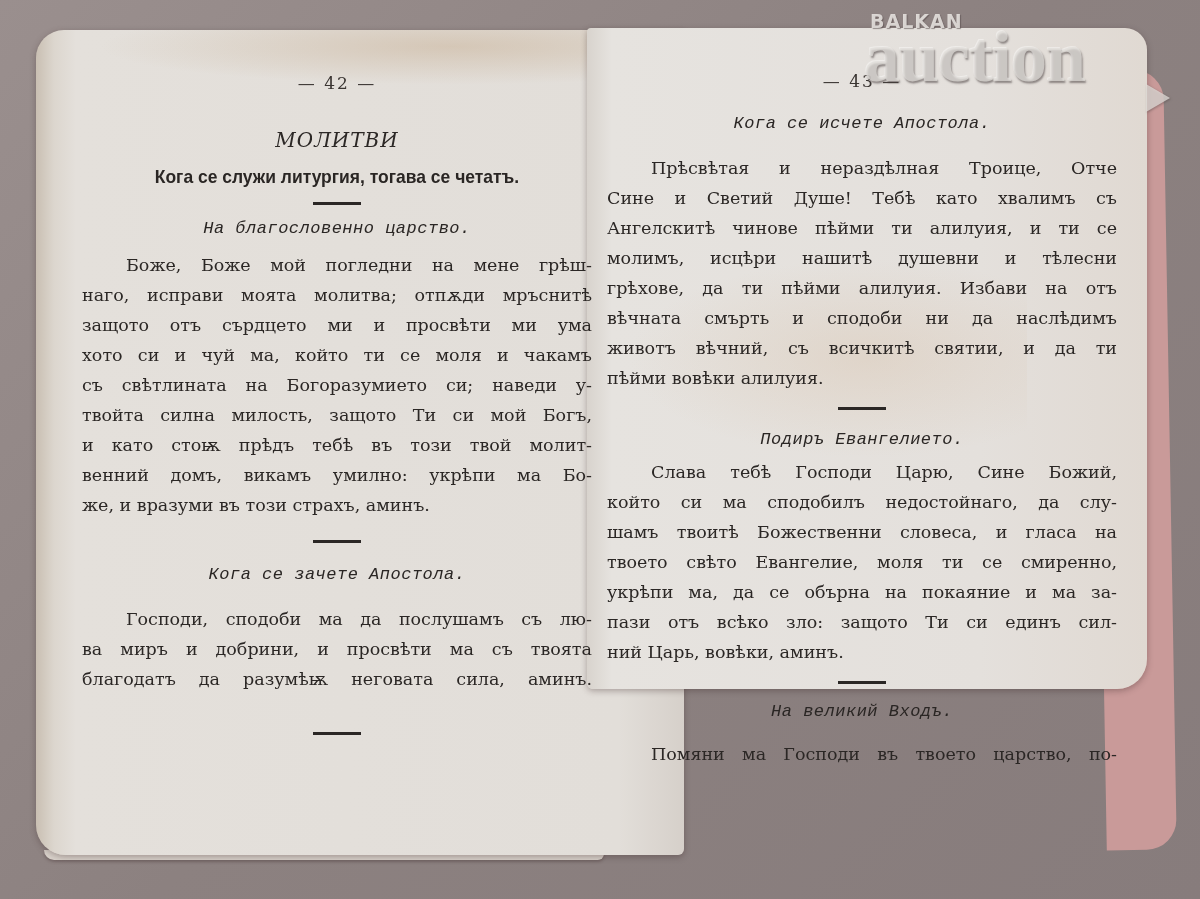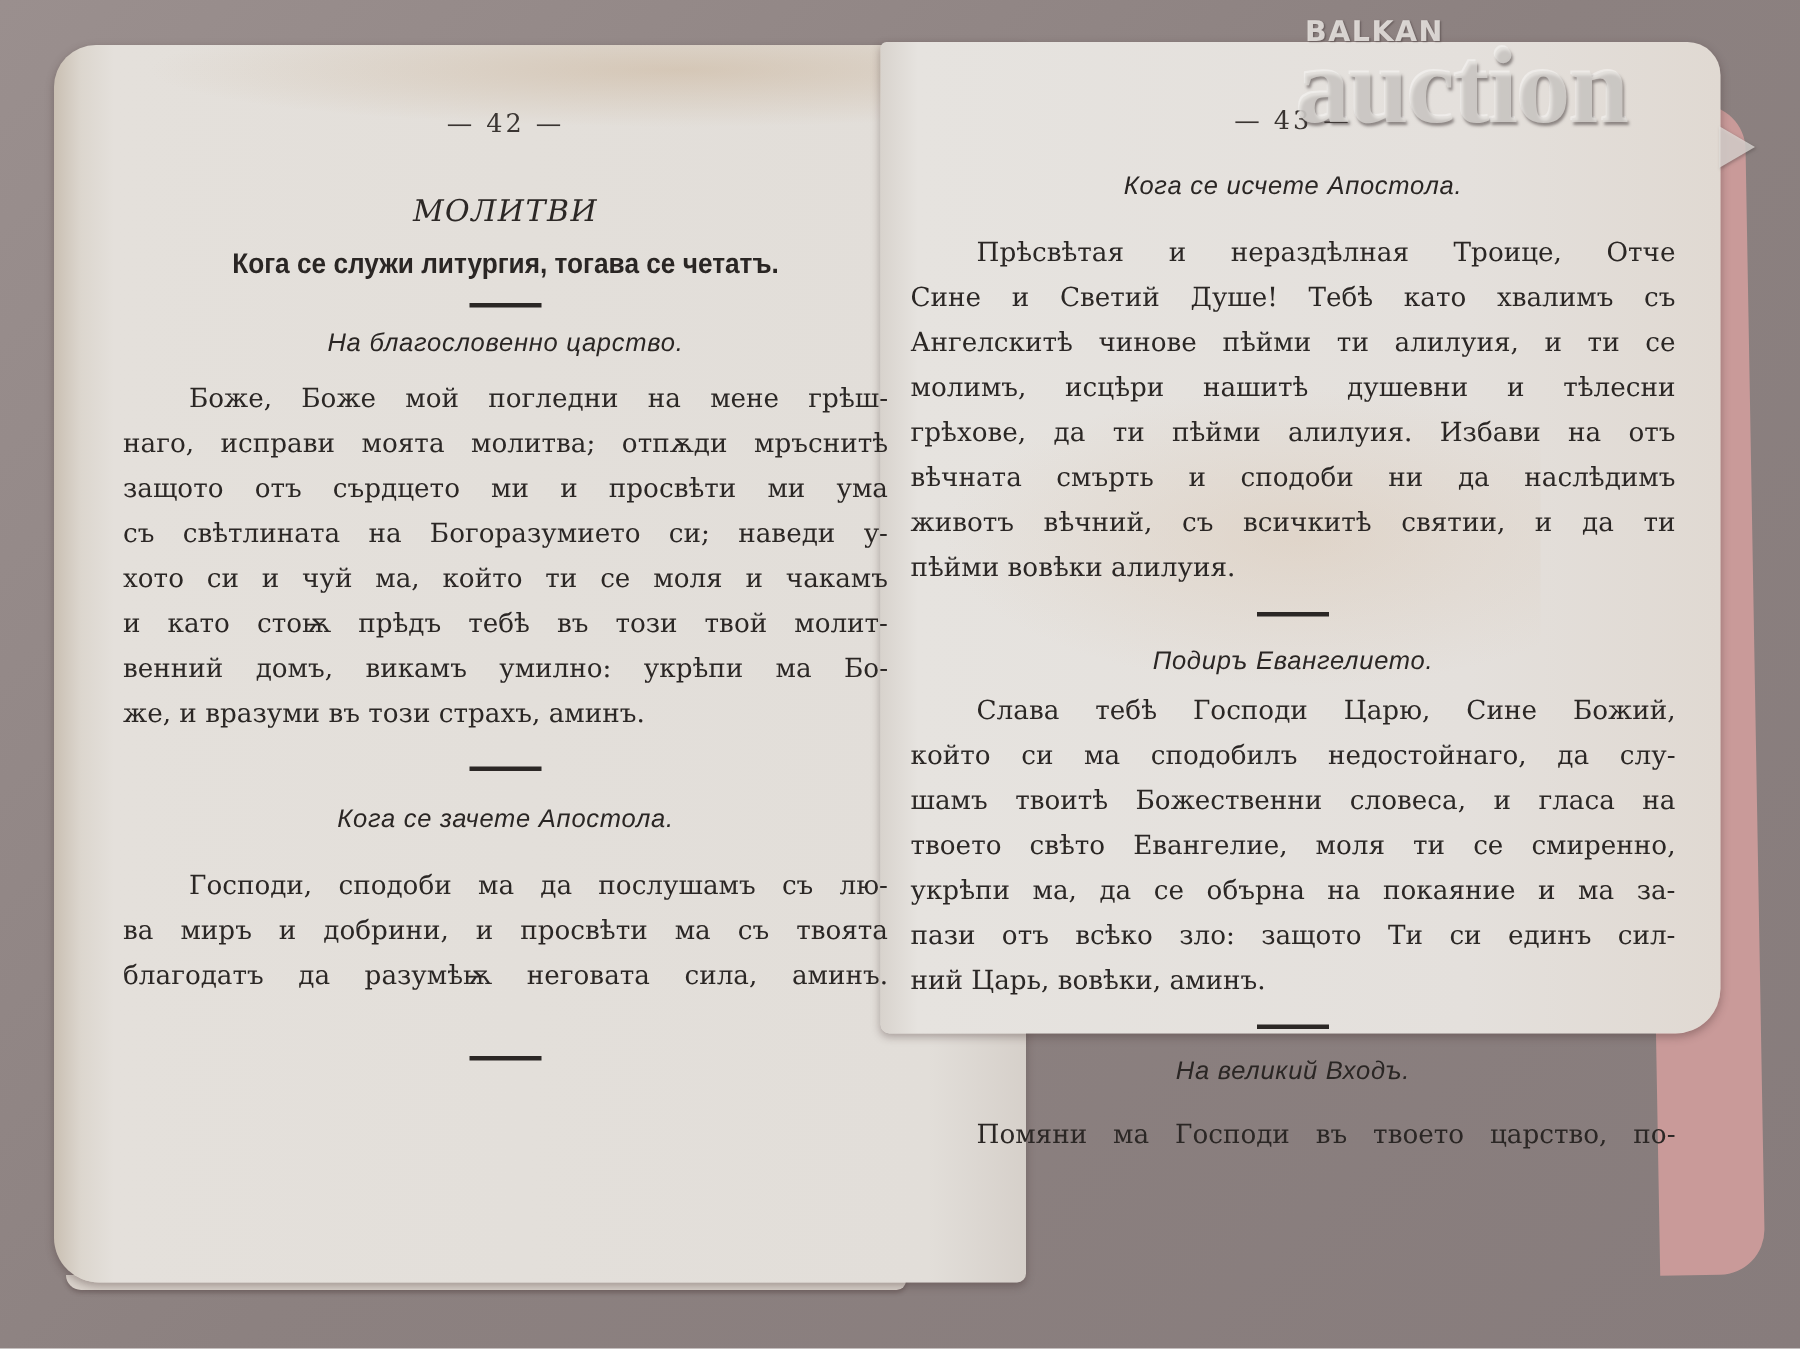--- a/index.html
+++ b/index.html
@@ -56,21 +56,21 @@
   }
   .bold-head {
     text-align: center; font-family: "Liberation Sans", "DejaVu Sans", sans-serif;
     font-weight: bold; font-size: 19px; margin-top: 14px; color: #2a2624;
     transform: scaleX(0.92);
   }
   .rule {
     width: 48px; height: 3px; background: #2b2725; margin: 14px auto;
   }
   .sub-head {
-    text-align: center; font-family: Liberation Sans, sans-serif;
+    text-align: center; font-family: Liberation Mono, monospace;
     font-style: italic; font-size: 17px; color: #2a2624; letter-spacing: 0.5px;
   }
   .para {
     font-size: 17.5px; line-height: 30px; text-align: justify; color: #2b2725;
     margin: 12px 0 0 0;
   }
   .para .ln { display: block; text-align: justify; text-align-last: justify; white-space: nowrap; }
   .para .ln.indent { padding-left: 44px; }
   .para .ln.last { text-align-last: left; }
   .watermark {
@@ -106,22 +106,23 @@
     <div class="pagenum">— 42 —</div>
     <div class="section-title">МОЛИТВИ</div>
     <div class="bold-head">Кога се служи литургия, тогава се четатъ.</div>
     <div class="rule"></div>
 
     <div class="sub-head">На благословенно царство.</div>
     <div class="para">
       <span class="ln indent">Боже, Боже мой погледни на мене грѣш-</span>
       <span class="ln">наго, исправи моята молитва; отпѫди мръснитѣ</span>
       <span class="ln">защото отъ сърдцето ми и просвѣти ми ума</span>
+      <span class="ln">хото си и чуй ма, който ти се моля и чакамъ</span>
       <span class="ln">съ свѣтлината на Богоразумието си; наведи у-</span>
-      <span class="ln">хото си и чуй ма, който ти се моля и чакамъ</span>
+      <span class="ln">твойта силна милость, защото Ти си мой Богъ,</span>
       <span class="ln">и като стоѭ прѣдъ тебѣ въ този твой молит-</span>
       <span class="ln">венний домъ, викамъ умилно: укрѣпи ма Бо-</span>
       <span class="ln last">же, и вразуми въ този страхъ, аминъ.</span>
     </div>
     <div class="rule" style="margin-top:20px;margin-bottom:22px;"></div>
 
     <div class="sub-head">Кога се зачете Апостола.</div>
     <div class="para" style="margin-top:20px;">
       <span class="ln indent">Господи, сподоби ма да послушамъ съ лю-</span>
       <span class="ln">ва миръ и добрини, и просвѣти ма съ твоята</span>

